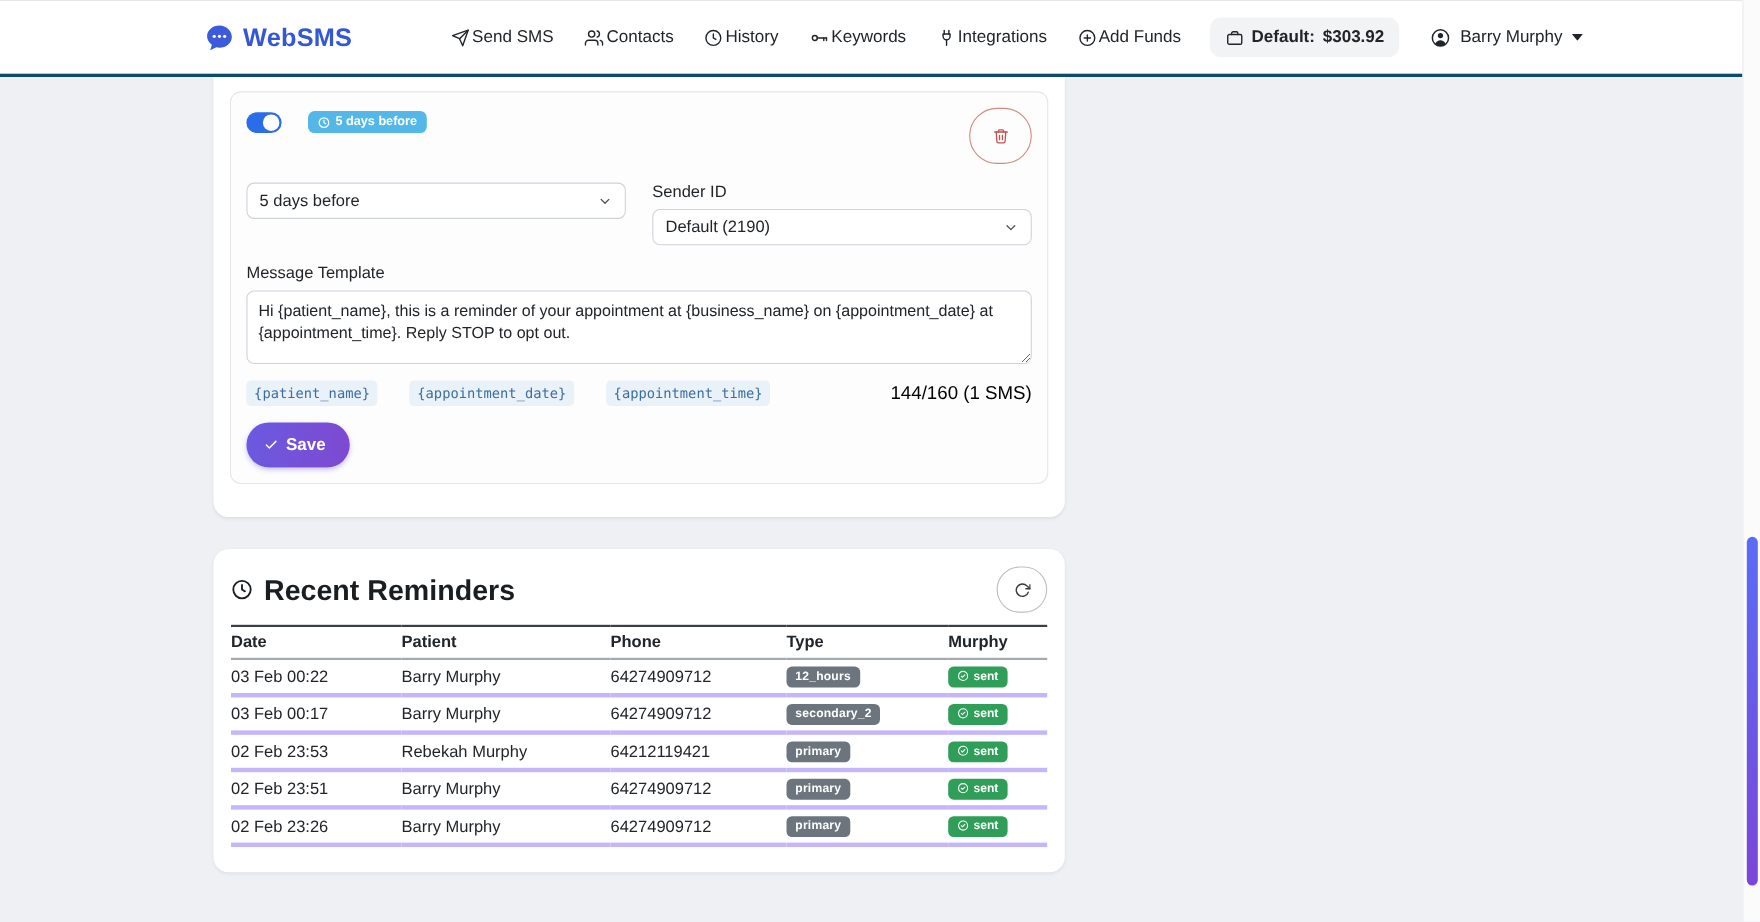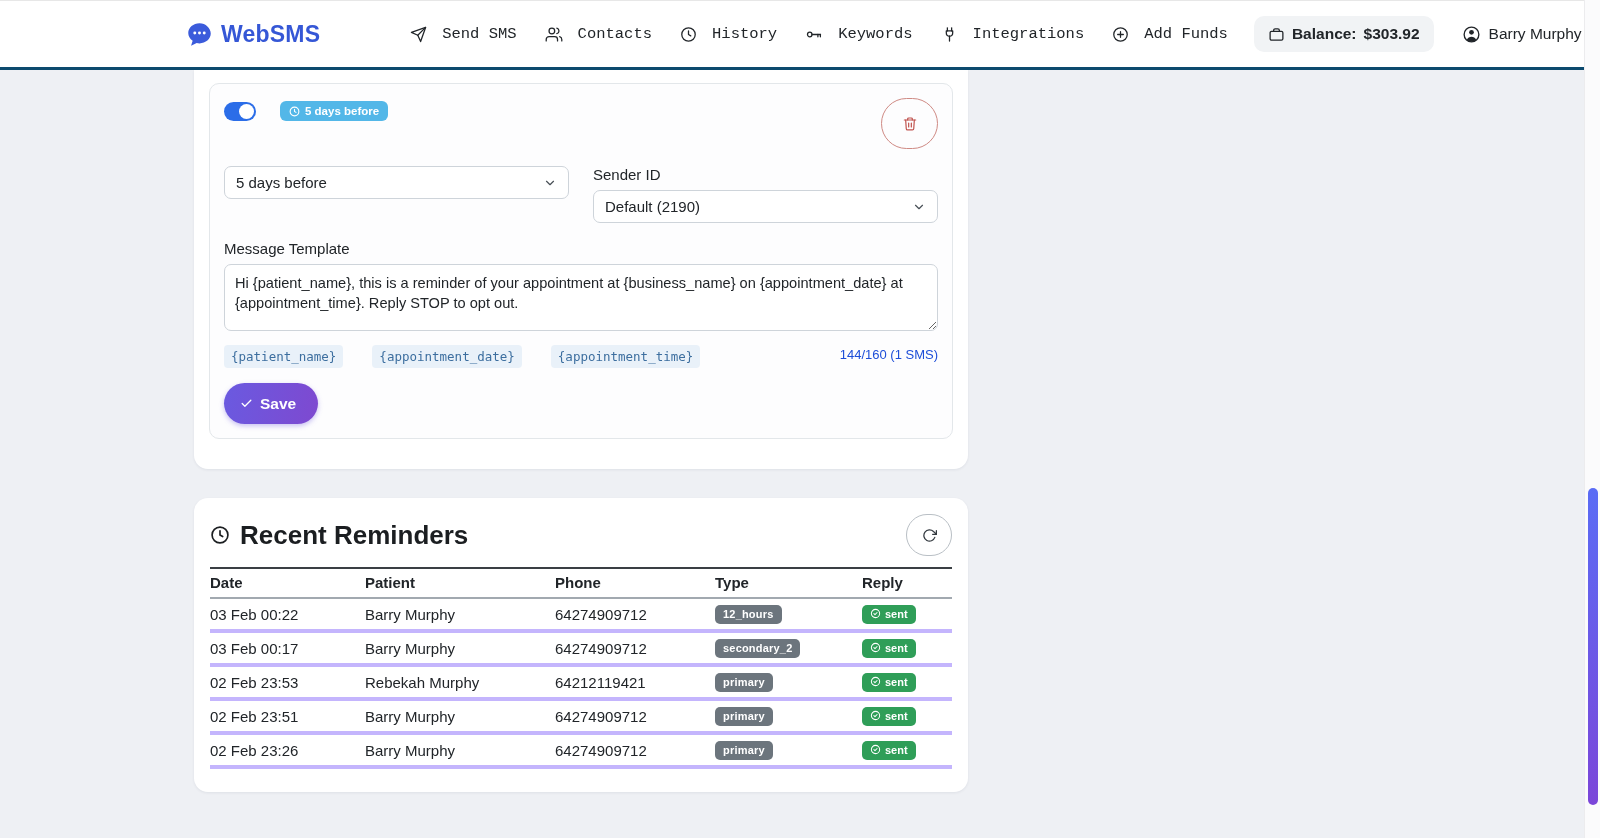--- a/index.html
+++ b/index.html
@@ -10,22 +10,22 @@
   }
   
   .topbar {
     height:70px; background:#fff; border-top:1px solid #e7e7e7;
     border-bottom:3px solid #0c4a6e; display:flex; align-items:center;
     padding-left:186px; position:relative; z-index:5;
   }
   .brand { display:flex; align-items:center; gap:8px; margin-right:90px; cursor:pointer; }
   .brand-name { font-size:23px; font-weight:800; color:#3557d6; letter-spacing:.2px; }
   .nav-menu { display:flex; align-items:center; gap:28px; }
-  .nav-item { display:flex; align-items:center; gap:15px; font-size:15.5px; font-weight:500;
-    color:#212529; cursor:pointer; white-space:nowrap;font-family:Liberation Mono, monospace; }
+  .nav-item { display:flex; align-items:center; gap:2px; font-size:15.5px; font-weight:500;
+    color:#212529; cursor:pointer; white-space:nowrap; }
   .nav-item svg { color:#212529; }
   .balance-pill { display:flex; align-items:center; gap:7px; background:#f1f3f5;
     border-radius:10px; padding:9px 14px; margin-left:26px; font-size:15.5px; cursor:pointer; white-space:nowrap;}
   .balance-pill .amt { font-weight:800; }
   .balance-pill .lbl { font-weight:600; }
   .user-menu { display:flex; align-items:center; gap:8px; margin-left:28px; font-size:15.5px;
     font-weight:500; cursor:pointer; white-space:nowrap; }
   
   .page { position:relative; height:768px; }
   .content { width:774px; margin-left:194px; }
@@ -56,21 +56,21 @@
   .template-label { margin-top:17px; }
   textarea.template {
     width:100%; height:67px; border:1px solid #ced4da; border-radius:7px; background:#fff;
     font-family:"Liberation Sans","DejaVu Sans",sans-serif; font-size:14.6px; line-height:1.4;
     color:#212529; padding:8px 10px; resize:vertical;
   }
   .chips-row { display:flex; align-items:flex-start; justify-content:space-between; margin-top:10px; }
   .chips { display:flex; gap:29px; }
   .chip { background:#e9f1f9; color:#3c6e9f; font-family:"DejaVu Sans Mono",monospace;
     font-size:12.5px; padding:4px 7px; border-radius:4px; cursor:pointer; }
-  .char-count { font-size:13px; color:#1d4ed8; padding-top:2px; }
+  .char-count { font-size:17px; color:#000000; padding-top:2px; }
   .save-btn { margin-top:15px; height:41px; padding:0 22px 0 16px; border:none; border-radius:21px;
     background:linear-gradient(100deg,#6a5ae0,#7e49d0); color:#fff; font-size:15.5px; font-weight:700;
     display:inline-flex; align-items:center; gap:7px; cursor:pointer;
     font-family:"Liberation Sans","DejaVu Sans",sans-serif;
     box-shadow:0 2px 5px rgba(100,80,220,.35); }
   
   .card2 { margin-top:29px; background:#fff; border-radius:14px; padding:16px 16px 23px;
     box-shadow:0 1px 3px rgba(20,30,50,.07); }
   .card2-head { display:flex; align-items:center; justify-content:space-between; }
   .card2-title { display:flex; align-items:center; gap:10px; font-size:26px; font-weight:700; color:#1b1e21; }
@@ -171,21 +171,21 @@
     </div>
   </nav>
 
   <div class="balance-pill">
     <span class="icon">
         <svg width="17" height="17" viewBox="0 0 24 24" fill="none" stroke="currentColor" stroke-width="1.8" stroke-linecap="round" stroke-linejoin="round">
           <rect x="3" y="7.5" width="18" height="12.5" rx="2"></rect>
           <path d="M8 7.5V6a2 2 0 0 1 2-2h4a2 2 0 0 1 2 2v1.5"></path>
         </svg>
       </span>
-    <span class="lbl">Balance:</span>
+    <span class="lbl">Default:</span>
     <span class="amt">$303.92</span>
   </div>
 
   <div class="user-menu">
     <span class="icon">
         <svg width="19" height="19" viewBox="0 0 24 24">
           <circle cx="12" cy="12" r="9.3" fill="none" stroke="#212529" stroke-width="1.7"></circle>
           <circle cx="12" cy="9.3" r="3" fill="#212529"></circle>
           <path d="M5.9 18.9c1.4-2.8 3.6-4.2 6.1-4.2s4.7 1.4 6.1 4.2a9.3 9.3 0 0 1-12.2 0z" fill="#212529"></path>
         </svg>
@@ -299,21 +299,21 @@
         </button>
       </div>
 
       <table class="reminders">
         <thead>
           <tr>
             <th class="col-date">Date</th>
             <th class="col-patient">Patient</th>
             <th class="col-phone">Phone</th>
             <th class="col-type">Type</th>
-            <th>Reply</th>
+            <th>Murphy</th>
           </tr>
         </thead>
         <tbody>
           <tr class="row">
             <td>03 Feb 00:22</td>
             <td>Barry Murphy</td>
             <td>64274909712</td>
             <td><span class="type-badge">12_hours</span></td>
             <td><span class="status-badge">
                   <span class="icon">

